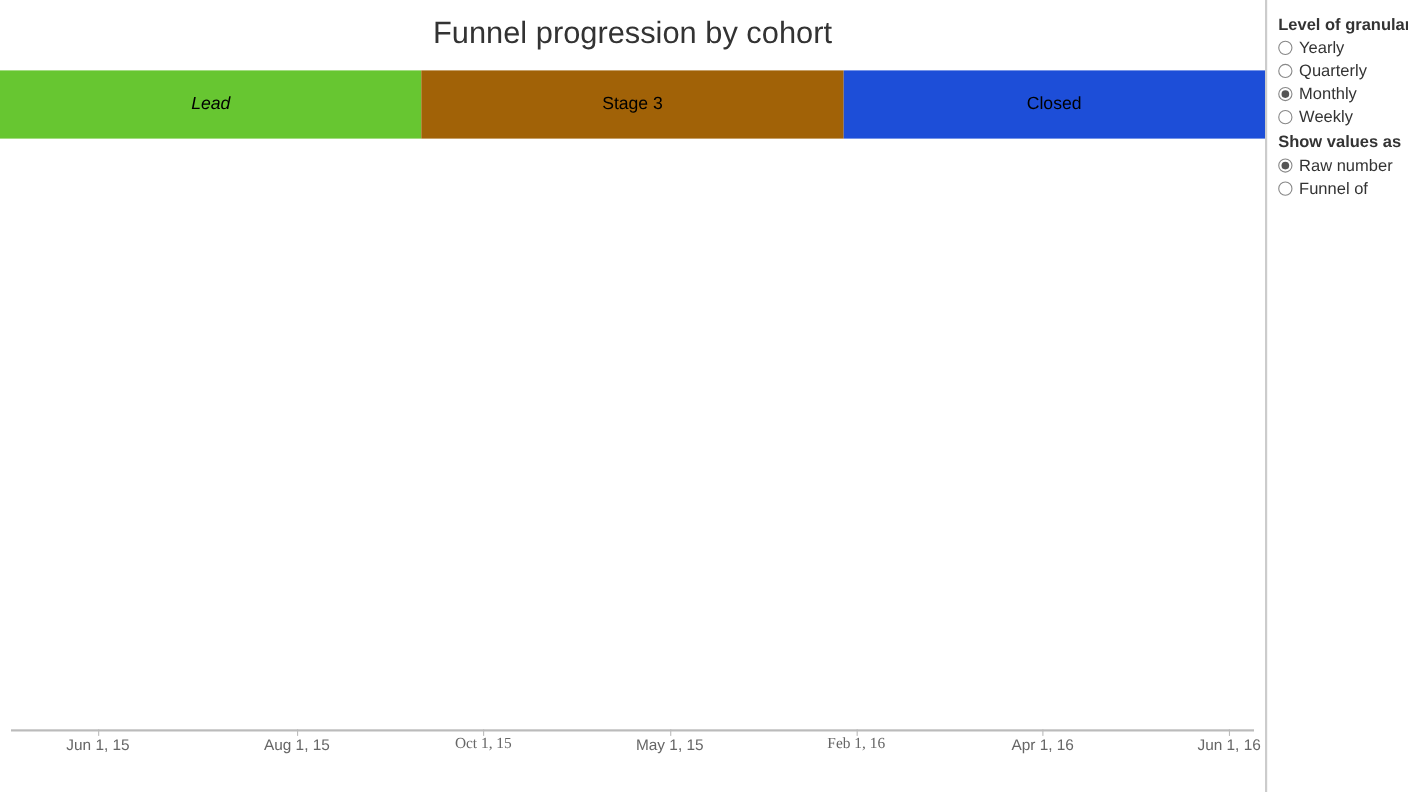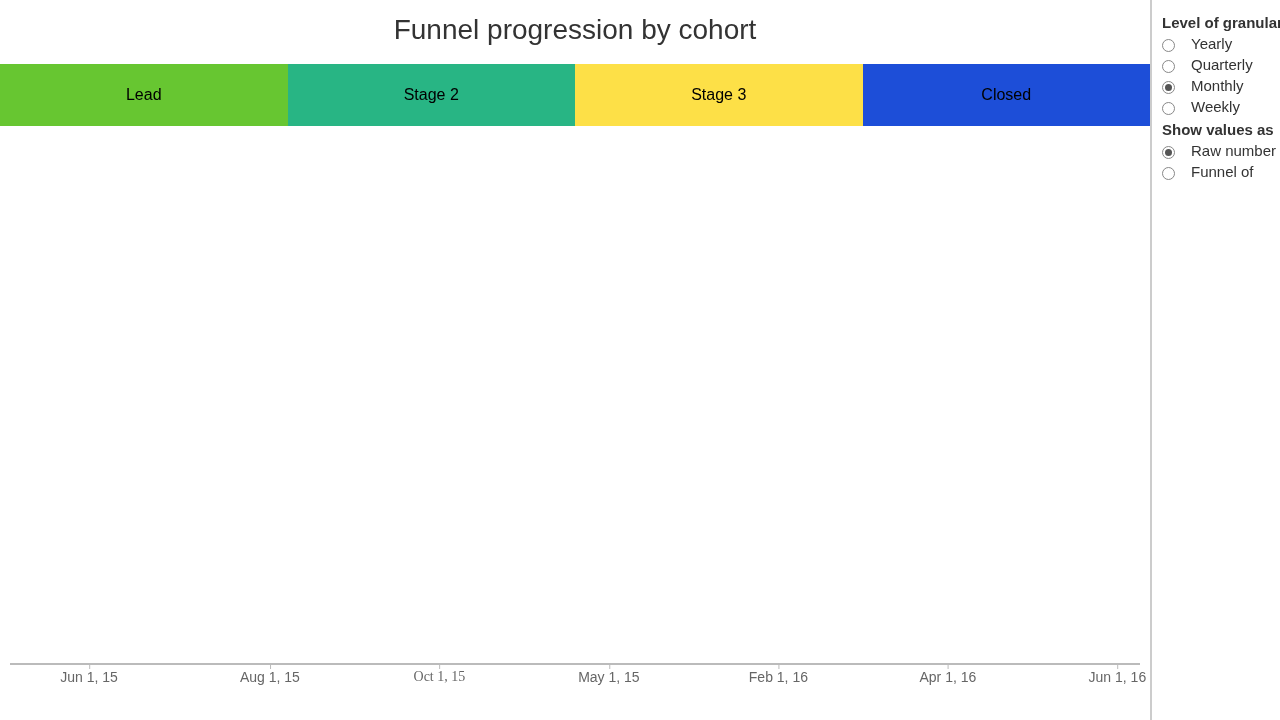--- a/index.html
+++ b/index.html
@@ -34,22 +34,22 @@
     font-size: 15px;
     white-space: nowrap;
     overflow: hidden;
   }
   .sidebar .group-title {
     font-weight: 600;
     margin: 6px 0 4px 0;
   }
   .sidebar label {
     display: flex;
-    align-items: flex-end;
-    gap: 16px;
+    align-items: center;
+    gap: 6px;
     margin: 4px 0;
     cursor: pointer;
   }
   .sidebar .radio {
     width: 13px;
     height: 13px;
     border: 1px solid #888;
     border-radius: 50%;
     display: inline-flex;
     align-items: center;
@@ -150,23 +150,22 @@
   }
 </style>
 </head>
 <body>
 
 <div class="container">
   <div class="main">
     <div class="title">Funnel progression by cohort</div>
 
     <div class="legend" id="legend">
-        <div class="legend-item" style="background: rgb(103, 198, 49);">Lead</div>
-        <div class="legend-item" style="background: rgb(40, 181, 132);">Stage 2</div>
-        <div class="legend-item" style="background: #fde047;">Stage 3</div>
+        <div class="legend-item" style="background: rgb(103, 198, 49); font-style: italic;">Lead</div>
+        <div class="legend-item" style="background: #a16207;">Stage 3</div>
         <div class="legend-item" style="background: #1d4ed8;">Closed</div>
       </div>
 
     <div class="plot-area">
       <div class="bars" id="bars">
           <div class="bar">
             <div class="seg" style="background: rgb(103, 198, 49); height: 8%;"></div>
             <div class="seg" style="background: rgb(72, 35, 125); height: 12%;"></div>
           </div>
           <div class="bar">
@@ -225,21 +224,21 @@
           </div>
         </div>
     </div>
 
     <div class="x-axis">
       <div class="x-ticks" id="xticks">
           <div class="tick" style="left: 7%;">Jun 1, 15</div>
           <div class="tick" style="left: 23%;">Aug 1, 15</div>
           <div class="tick" style="left: 38%; font-family: Liberation Serif, serif;">Oct 1, 15</div>
           <div class="tick" style="left: 53%;">May 1, 15</div>
-          <div class="tick" style="left: 68%;">Feb 1, 16</div>
+          <div class="tick" style="left: 68%; font-family: Liberation Serif, serif;">Feb 1, 16</div>
           <div class="tick" style="left: 83%;">Apr 1, 16</div>
           <div class="tick" style="left: 98%;">Jun 1, 16</div>
         </div>
 
     </div>
   </div>
 
   <div class="sidebar">
     <div class="group-title">Level of granularity</div>
     <div id="gran-options">

